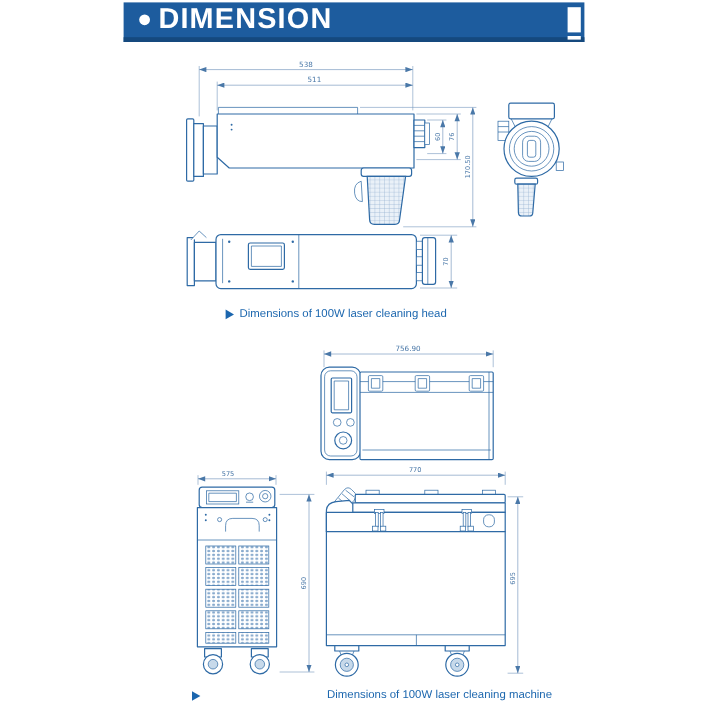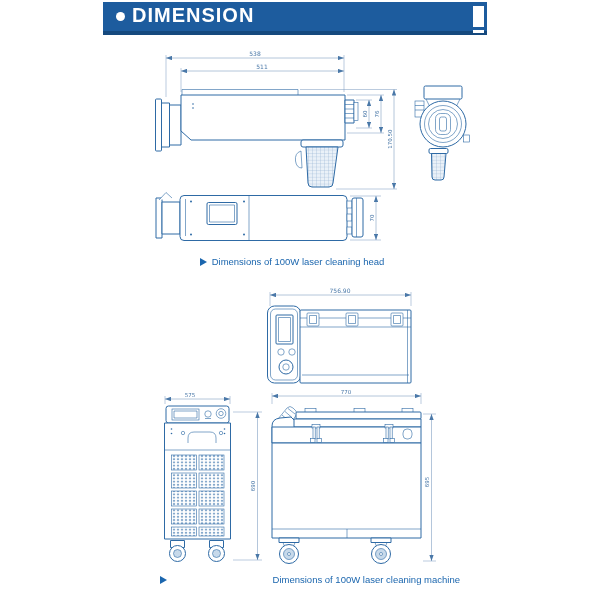--- a/index.html
+++ b/index.html
@@ -4,29 +4,29 @@
 <style>
   html,body{margin:0;padding:0;background:#ffffff;}
   #page{position:relative;width:600px;height:600px;background:#ffffff;overflow:hidden;
         font-family:"Liberation Sans", sans-serif;}
   
   .header-bar{position:absolute;left:103px;top:2px;width:384px;height:33px;
       background:linear-gradient(#24671799, #1d5c9e) , #1d5c9e;background:#1d5c9e;
       border-bottom:4px solid #15497e;box-sizing:border-box;
       display:flex;align-items:center;}
   .header-bullet{width:9px;height:9px;border-radius:50%;background:#ffffff;margin-left:13px;}
-  .header-title{color:#ffffff;font-weight:bold;font-size:20px;letter-spacing:1px;margin-left:7px;
+  .header-title{color:#ffffff;font-weight:bold;font-size:24px;letter-spacing:1px;margin-left:7px;
       transform:translateY(-1px);}
   .header-mark{position:absolute;left:370px;top:4px;width:11px;height:27px;}
   .header-mark .m-top{position:absolute;left:0;top:0;width:11px;height:21px;background:#ffffff;}
   .header-mark .m-bot{position:absolute;left:0;top:24px;width:11px;height:3px;background:#ffffff;}
   
   .caption{position:absolute;display:flex;align-items:center;justify-content:center;gap:5px;
       color:#1b66ae;font-size:9.5px;}
-  .cap-head{left:152px;top:256px;width:280px;}
+  .cap-head{left:140px;top:256px;width:280px;}
   .cap-machine{left:160px;top:574px;width:300px;justify-content:space-between;}
   .tri-icon{width:0;height:0;border-top:4.5px solid transparent;border-bottom:4.5px solid transparent;
       border-left:7px solid #1b66ae;}
   
   #draw{position:absolute;left:0;top:0;}
   .outline-f{fill:#ffffff;stroke:#2e6aa5;stroke-width:1;stroke-linejoin:round;}
   .detail{fill:none;stroke:#2e6aa5;stroke-width:0.6;stroke-linejoin:round;}
   .detail-f{fill:#ffffff;stroke:#2e6aa5;stroke-width:0.6;}
   .dim{stroke:#7697bd;stroke-width:0.55;fill:none;}
   .ext{stroke:#7697bd;stroke-width:0.5;fill:none;}

